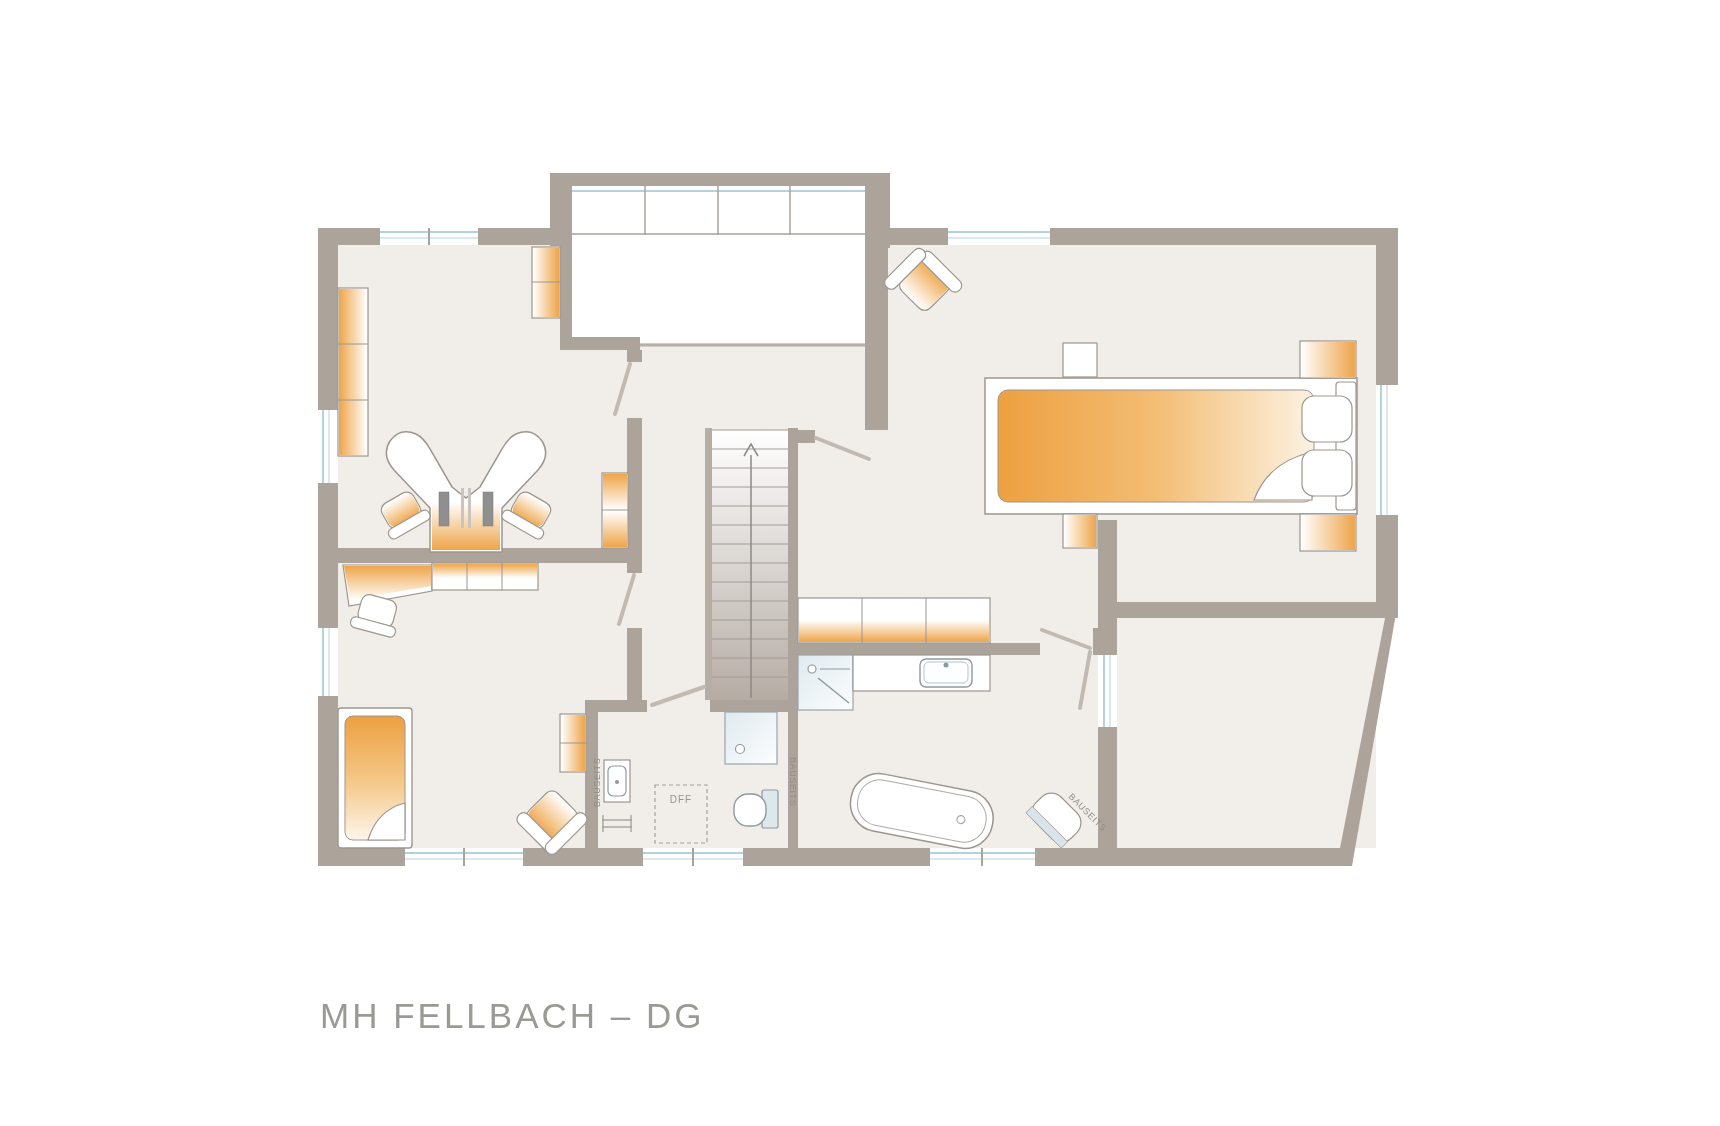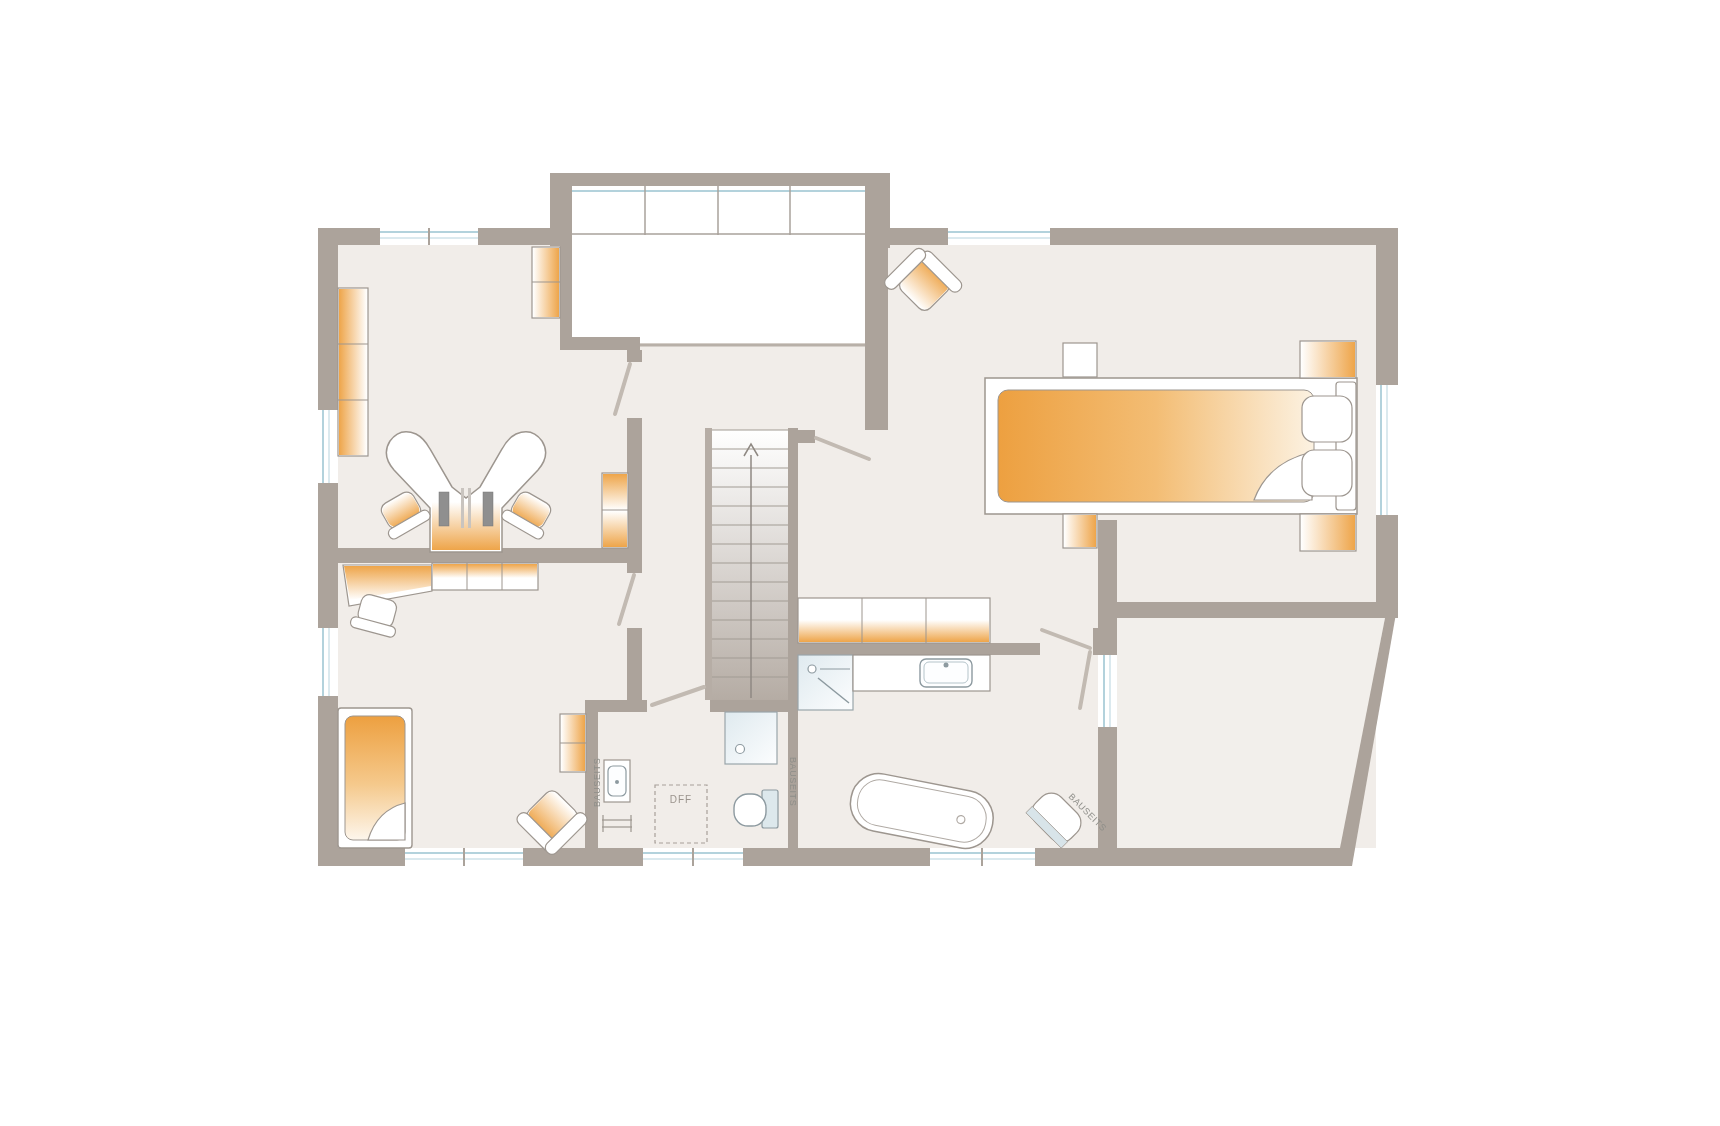--- a/index.html
+++ b/index.html
@@ -338,13 +338,14 @@
   <g>
     <rect x="655" y="785" width="52" height="58" fill="none" stroke="#a8a09a" stroke-width="1.2" stroke-dasharray="4,3"></rect>
     <text x="681" y="803" text-anchor="middle" class="lbl-dff">DFF</text>
   </g>
 
   <text transform="translate(600,807) rotate(-90)" class="lbl">BAUSEITS</text>
   <text transform="translate(790,757) rotate(90)" class="lbl">BAUSEITS</text>
   <text transform="translate(1068,797) rotate(45)" class="lbl">BAUSEITS</text>
 </svg>
 
+<div class="plan-title">MH FELLBACH – DG</div>
 </div>
 
 </body></html>

